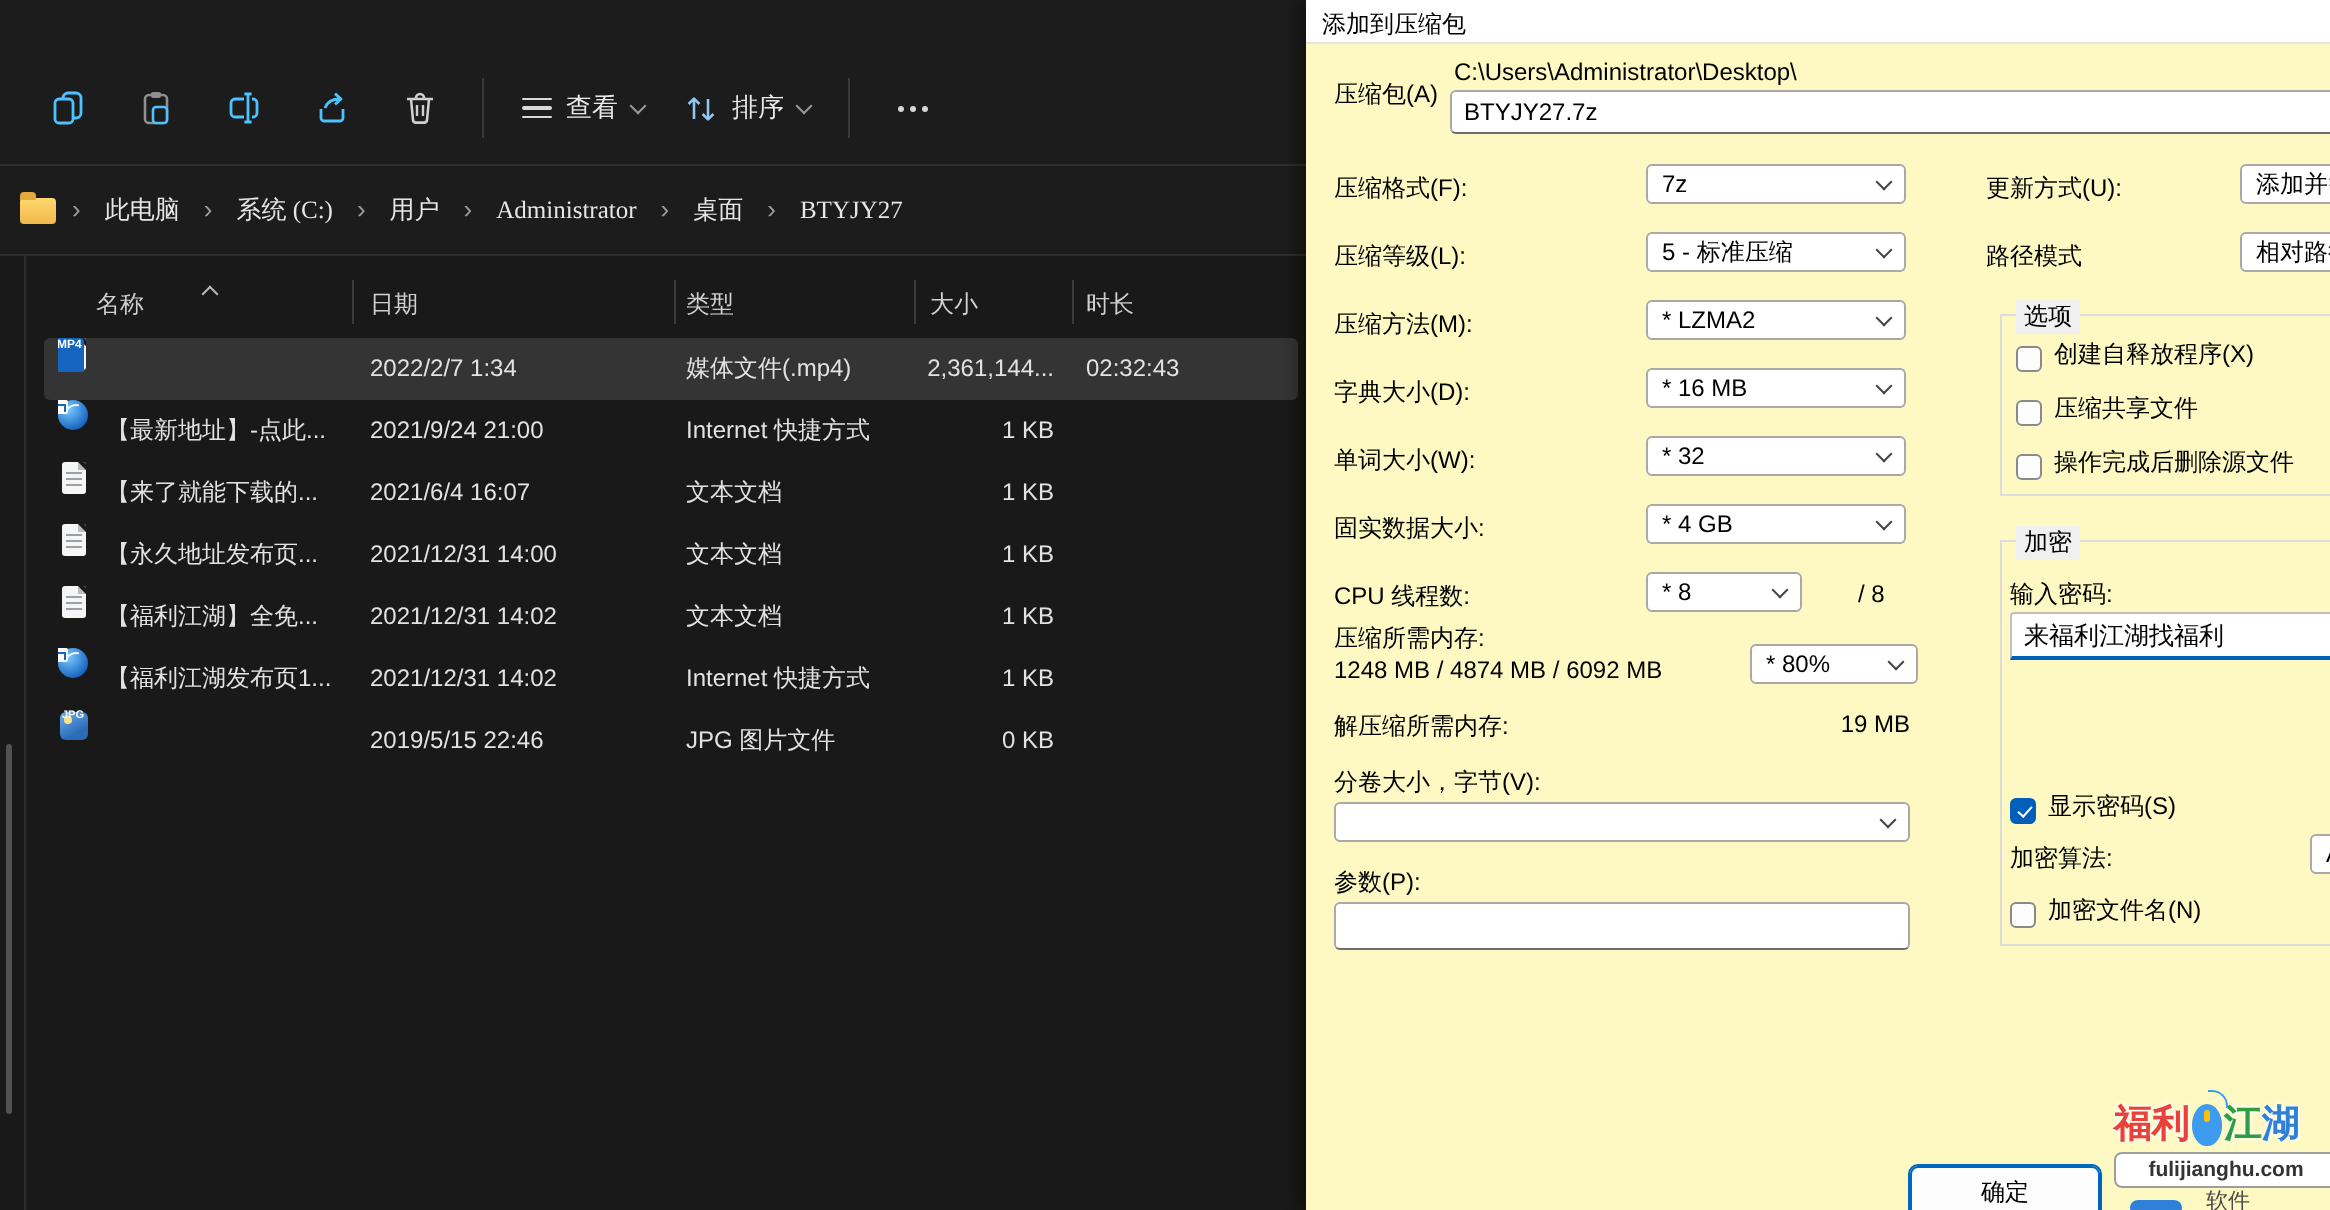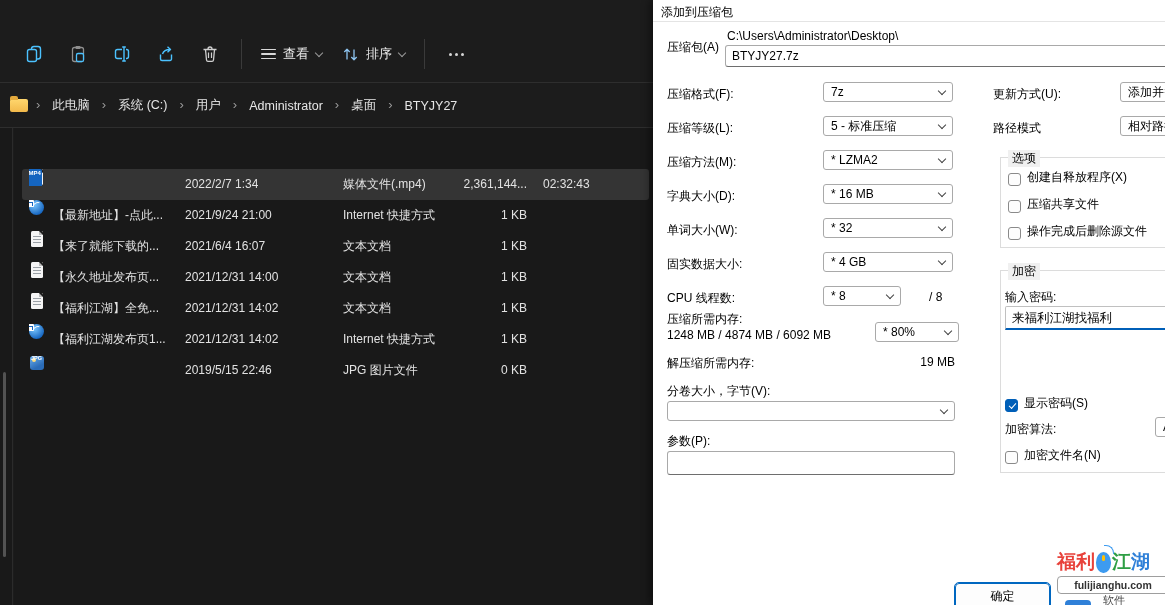--- a/index.html
+++ b/index.html
@@ -23,21 +23,21 @@
   .dots { display:flex; gap:3px; }
   .dots i { width:3px; height:3px; border-radius:50%; background:#d6d6d6; }
   .lines-icon { display:flex; flex-direction:column; gap:3px; }
   .lines-icon i { width:15px; height:1.6px; background:#d8d8d8; border-radius:1px; }
 
   .hdiv { position:absolute; left:0; width:653px; height:1px; background:#2e2e2e; }
 
   .breadcrumb { position:absolute; left:0; top:84px; height:43px; width:653px;
                 display:flex; align-items:center; padding-left:10px; gap:8px;
                 color:#e6e6e6; font-size:12.5px; }
-  .crumb { padding:3px 4px; border-radius:3px; white-space:nowrap; }
+  .crumb { padding:3px 4px; border-radius:3px; white-space:nowrap;font-family:Liberation Serif, serif; }
   .crumb-sep { color:#9a9a9a; font-size:13px; margin-top:-2px; }
   .folder-ic { position:relative; width:18px; height:13px; background:linear-gradient(#ffd76e,#f2b94b);
                border-radius:2px; flex:none; }
   .folder-ic::before { content:""; position:absolute; left:0; top:-3px; width:8px; height:4px;
                        background:#e3a93c; border-radius:2px 2px 0 0; }
 
   .navstrip { position:absolute; left:0; top:128px; width:13px; height:477px; background:#191919;
               border-right:1px solid #2b2b2b; }
   .navthumb { position:absolute; left:3px; top:244px; width:3px; height:185px; background:#525252; border-radius:2px; }
 
@@ -78,21 +78,21 @@
         border-radius:1px; }
   .sc::after { content:""; position:absolute; left:2px; top:2px; width:3px; height:3px;
         border-right:1.4px solid #1565c0; border-top:1.4px solid #1565c0; transform:rotate(-0deg); }
   .fi-jpg .jpg-body { position:absolute; left:1px; top:1px; width:14px; height:14px; border-radius:3px;
         background:linear-gradient(150deg,#6db1f0 0%, #2b6cb8 70%); }
   .fi-jpg .jpg-body::before { content:""; position:absolute; left:2px; top:2px; width:4px; height:4px;
         border-radius:50%; background:#ffe082; }
   .jpg-txt { position:absolute; left:2px; bottom:1px; color:#fff; font-size:5.5px; font-weight:bold; }
 
   
-  #dialog { position:absolute; left:653px; top:0; width:512px; height:605px; background:#ffffff;
+  #dialog { position:absolute; left:653px; top:0; width:512px; height:605px; background:#fef9c3;
             color:#000; font-size:12px; box-shadow:-3px 0 8px rgba(0,0,0,.45); }
   .dtitle { height:22px; background:#fff; border-bottom:1px solid #e4e4e4; padding:4px 8px; font-size:12px; }
   .abs { position:absolute; white-space:nowrap; }
   .tb { background:#fff; border:1px solid #a9a9a9; border-bottom-color:#6e6e6e; border-radius:3px;
         font-size:12px; font-family:inherit; padding:2px 6px; color:#000; outline:none; }
   .combo { position:absolute; background:#fff; border:1px solid #a9a9a9; border-radius:3px; height:20px;
            display:flex; align-items:center; justify-content:space-between; padding:0 7px;
            overflow:hidden; }
   .combo .cv { white-space:nowrap; }
   .combo .cchev { width:6px; height:6px; border-right:1.3px solid #444; border-bottom:1.3px solid #444;
@@ -213,20 +213,32 @@
       <span class="crumb">BTYJY27</span>
     </div>
 
     <div class="hdiv" style="top:127px"></div>
 
     <div class="navstrip">
       <div class="navthumb"></div>
     </div>
 
     <div class="list">
+      <div class="cols">
+        <span class="caret-up"></span>
+        <span style="left:34px">名称</span>
+        <span style="left:171px">日期</span>
+        <span style="left:329px">类型</span>
+        <span style="left:451px">大小</span>
+        <span style="left:529px">时长</span>
+        <i class="csep" style="left:162px"></i>
+        <i class="csep" style="left:323px"></i>
+        <i class="csep" style="left:443px"></i>
+        <i class="csep" style="left:522px"></i>
+      </div>
 
       <div class="rows">
 
         <div class="row selected">
           <span class="fi fi-mp4">
               <span class="page"></span>
               <span class="badge">MP4</span>
             </span>
           <span class="c-date">2022/2/7 1:34</span>
           <span class="c-type">媒体文件(.mp4)</span>

